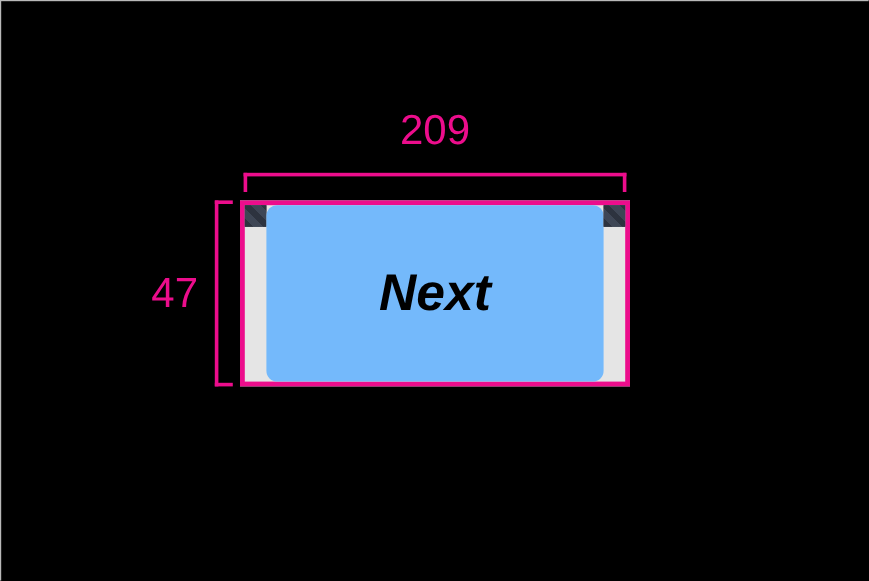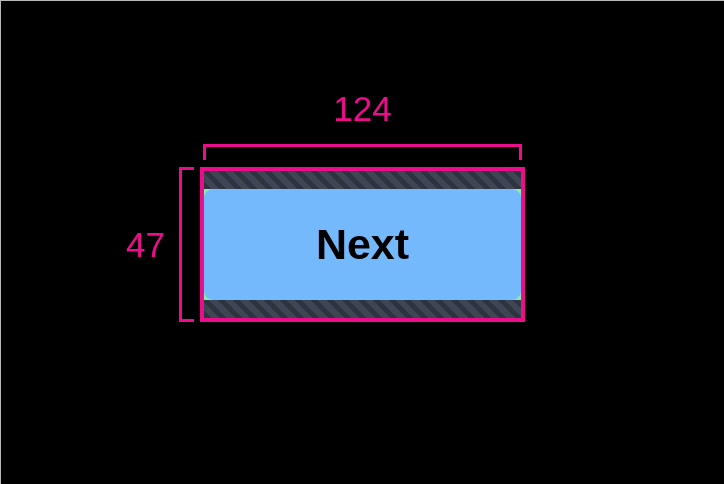--- a/index.html
+++ b/index.html
@@ -23,24 +23,25 @@
 
   
   #element-box {
     position: absolute;
     left: 199px;
     top: 166px;
     width: 325px;
     height: 155px;
     box-sizing: border-box;
     border: 4px solid #ec0d8c;
-    background: #86efac;
+    background: #e5e5e5;
     display: flex;
-    flex-direction: column;
+    flex-direction: row;
     align-items: stretch;
+    font-style: italic;
   }
 
   
   .padding-band {
     flex: 0 0 18px;
     height: 18px;
     background-color: #3a4150;
     background-image: repeating-linear-gradient(
       45deg,
       #2d333f 0px,
@@ -125,21 +126,21 @@
     font-weight: normal;
     line-height: 1;
     user-select: none;
   }
 </style>
 </head>
 <body>
 
 <div id="stage">
 
-  <div id="width-value">124</div>
+  <div id="width-value">209</div>
 
   <div id="width-bracket"></div>
 
   <div id="height-value">47</div>
 
   <div id="height-bracket"></div>
 
   <div id="element-box">
     <div class="padding-band"></div>
 

